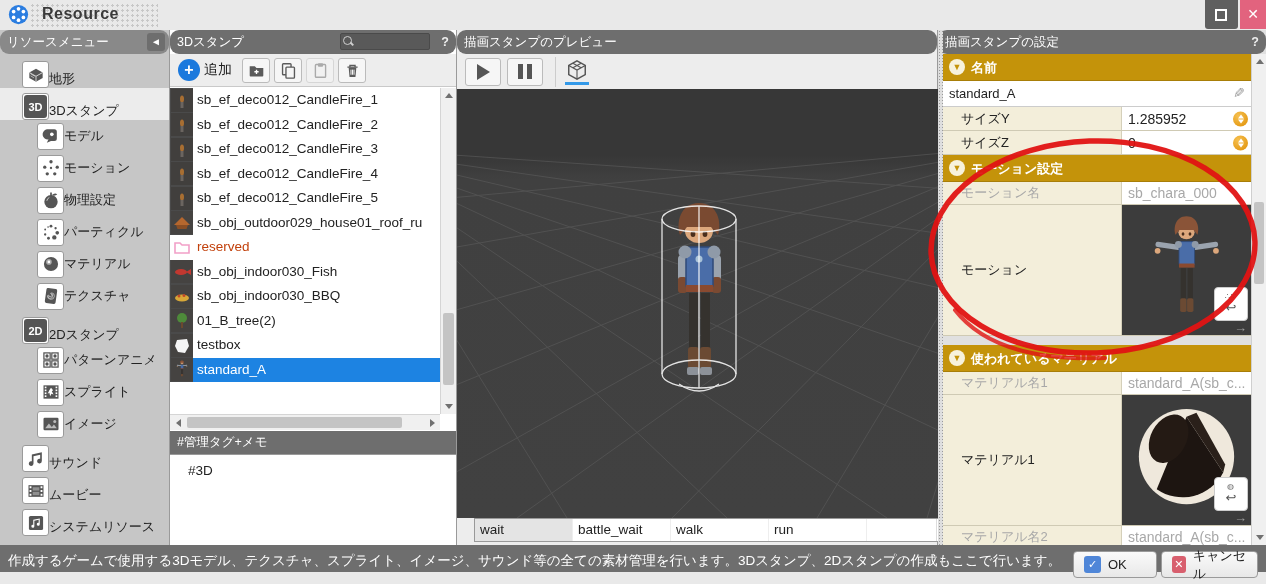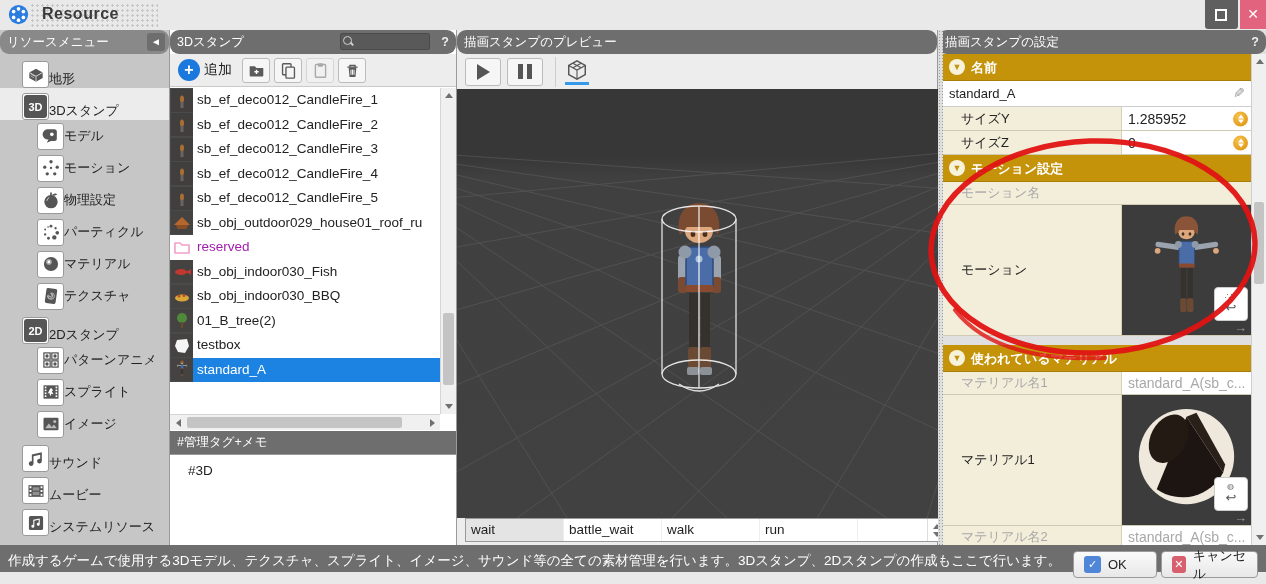--- a/index.html
+++ b/index.html
@@ -46,21 +46,21 @@
   .tb-add .lbl { font-size:14px; color:#222; }
   .tb-btn { width:28px; height:25px; background:#f6f6f6; border:1px solid #bbb; border-radius:3px; display:flex; align-items:center; justify-content:center; }
   .tb-btn svg { width:17px; height:17px; }
   .tb-btn.disabled { opacity:.45; }
   .stamp-list { position:absolute; left:0; top:58px; width:270px; height:326px; background:#fff; overflow:hidden; }
   .stamp-row { height:24.5px; display:flex; align-items:flex-start; }
   .stamp-row .thumb { width:23px; height:24.5px; background:#4a4a4a; flex:0 0 23px; display:flex; align-items:center; justify-content:center; }
   .stamp-row .thumb.white { background:#fff; }
   .stamp-row .txt { padding-left:4px; font-size:13.5px; white-space:nowrap; overflow:hidden; flex:1; height:24.5px; line-height:24.5px; }
   .stamp-row.sel .txt { background:#1d83e2; color:#fff; }
-  .stamp-row .txt.pink { color:#a21caf; }
+  .stamp-row .txt.pink { color:#c2410c; }
   .vscroll { position:absolute; right:0; top:58px; width:16px; height:326px; background:#f0f0f0; border-left:1px solid #d5d5d5; }
   .hscroll { position:absolute; left:0; top:384px; width:270px; height:16px; background:#f0f0f0; border-top:1px solid #d5d5d5; }
   .sb-btn { position:absolute; width:16px; height:15px; display:flex; align-items:center; justify-content:center; }
   .thumb-bar-v { position:absolute; left:2px; width:11px; background:#c4c4c4; border-radius:2px; }
   .thumb-bar-h { position:absolute; top:2px; height:11px; background:#c4c4c4; border-radius:2px; }
   .tri { width:0; height:0; }
   .tri.up { border-left:4px solid transparent; border-right:4px solid transparent; border-bottom:5px solid #707070; }
   .tri.down { border-left:4px solid transparent; border-right:4px solid transparent; border-top:5px solid #707070; }
   .tri.left { border-top:4px solid transparent; border-bottom:4px solid transparent; border-right:5px solid #707070; }
   .tri.right { border-top:4px solid transparent; border-bottom:4px solid transparent; border-left:5px solid #707070; }
@@ -69,21 +69,21 @@
 
   
   .preview { position:absolute; left:457px; top:30px; width:481px; height:515px; background:#ededed; border-right:1px solid #9a9a9a; }
   .pv-toolbar { position:absolute; left:0; top:24px; width:100%; height:35px; background:#ededed; display:flex; align-items:center; padding-left:8px; gap:6px; }
   .pv-btn { width:36px; height:28px; background:#f6f6f6; border:1px solid #bbb; border-radius:3px; display:flex; align-items:center; justify-content:center; }
   .play-tri { width:0; height:0; border-top:8px solid transparent; border-bottom:8px solid transparent; border-left:13px solid #555; }
   .pause-bars { display:flex; gap:4px; } .pause-bars i { width:5px; height:15px; background:#555; }
   .pv-cube { width:34px; height:30px; display:flex; align-items:center; justify-content:center; flex-direction:column; margin-left:6px; border-left:1px solid #ccc; padding-left:8px; }
   .pv-cube .ul { width:24px; height:3px; background:#3399e8; margin-top:1px; }
   .viewport { position:absolute; left:0; top:59px; width:481px; height:429px; background:linear-gradient(#373737 0px, #373737 66px, #404040 90px, #414141 100%); overflow:hidden; }
-  .animbar { position:absolute; left:8px; top:488px; width:481px; height:24px; background:#fff; border:1px solid #999; display:flex; }
+  .animbar { position:absolute; left:17px; top:488px; width:481px; height:24px; background:#fff; border:1px solid #999; display:flex; }
   .anim-cell { width:98px; line-height:22px; padding-left:5px; font-size:13.5px; border-right:1px solid #eee; white-space:nowrap; overflow:hidden; }
   .anim-cell.active { background:#e4e4e4; }
   .anim-spin { margin-left:auto; width:18px; display:flex; flex-direction:column; align-items:center; justify-content:center; gap:3px; border-left:1px solid #ddd; }
 
   
   .settings { position:absolute; left:938px; top:30px; width:328px; height:515px; background:#e0e0e0; overflow:hidden; }
   .splitter { position:absolute; left:938px; top:30px; width:5px; height:515px; background-image:radial-gradient(#9a9a9a .8px, transparent 1px); background-size:3px 3px; background-color:#dedede; z-index:5; }
   .set-body { position:absolute; left:5px; top:24px; width:308px; bottom:0; }
   .gold { background:#c4930a; color:#fff; font-weight:bold; height:27px; line-height:27px; padding-left:28px; position:relative; font-size:13px; border-bottom:1px solid #a87e08; }
   .gold .chev { position:absolute; left:6px; top:5px; width:16px; height:16px; background:#f7f2dc; border-radius:50%; color:#c4930a; font-size:9px; text-align:center; line-height:16px; }
@@ -650,20 +650,23 @@
             <i class="d"></i>
           </span>
       </div>
     </div>
     <div class="gold">
       <span class="chev">▼</span>
       <span>モーション設定</span>
     </div>
     <div class="srow" style="height:23px">
       <div class="k gray">モーション名</div>
+      <div class="v gray">
+          <span>sb_chara_000</span>
+        </div>
     </div>
     <div class="srow" style="height:131px">
       <div class="k">モーション</div>
       <div class="thumbcell">
         <svg width="100%" height="100%" viewBox="0 0 120 135" preserveAspectRatio="xMidYMid meet">
           <use href="#char-tpose" x="5" y="8" width="110" height="120"></use>
         </svg>
         <div class="swapbtn">
             <span class="dots">∴∵</span>
             <span>↩</span>

